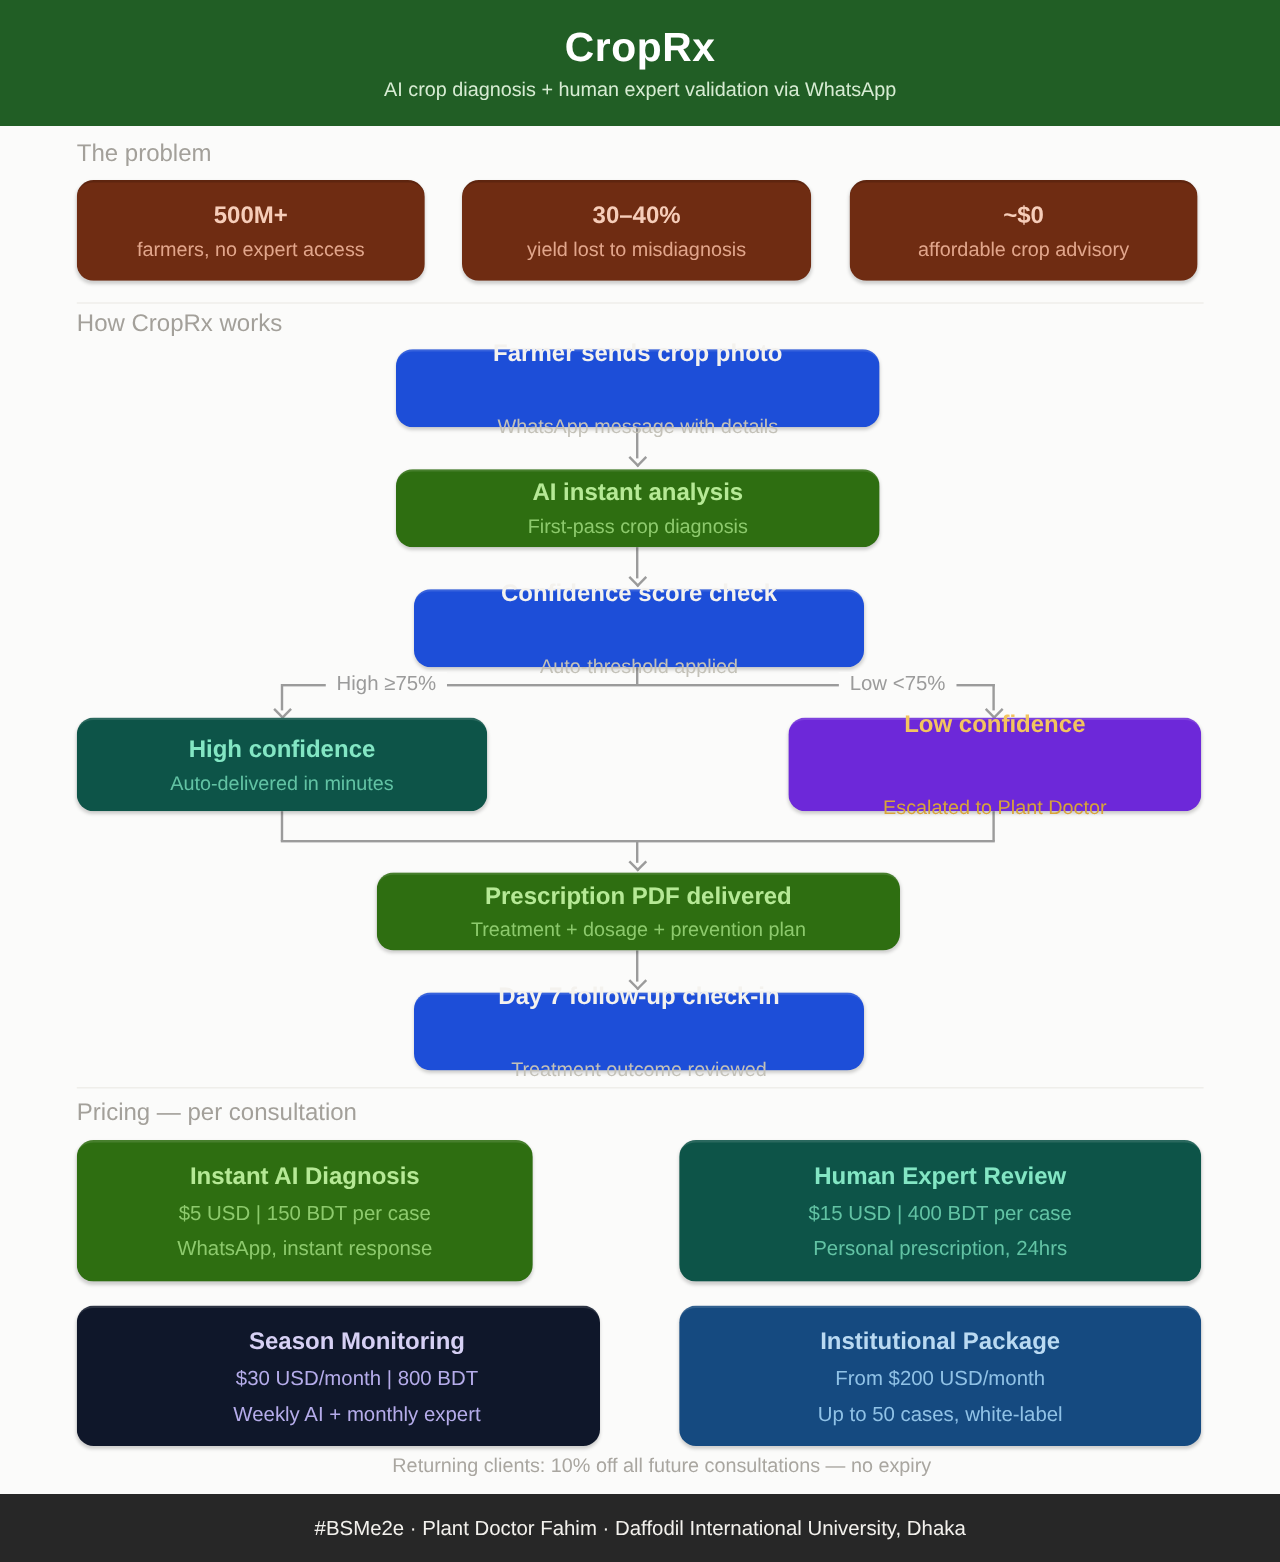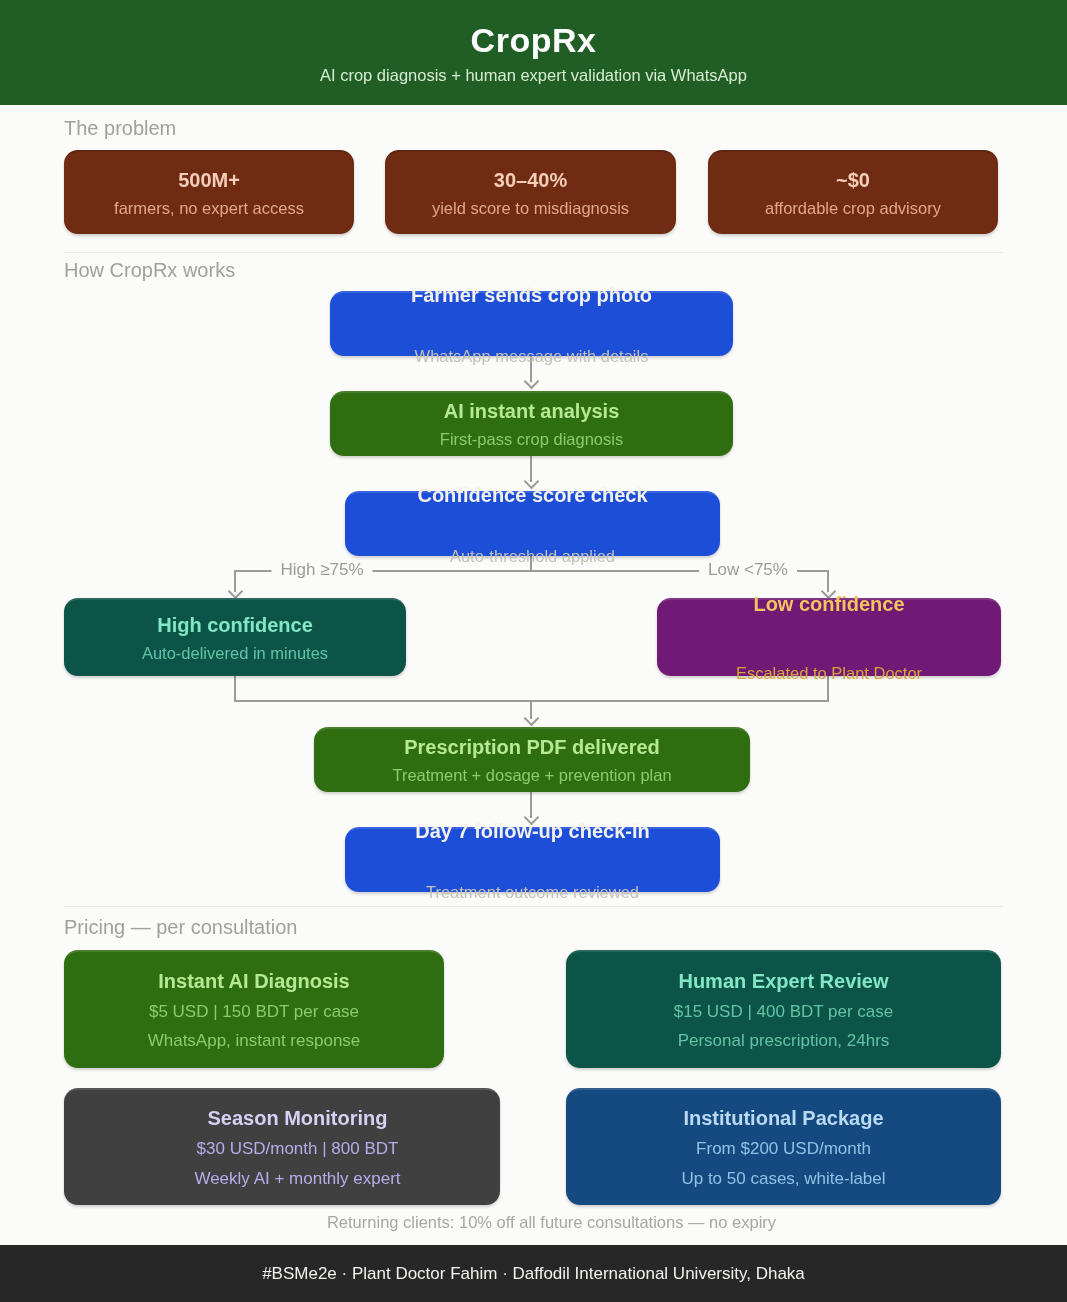--- a/index.html
+++ b/index.html
@@ -34,24 +34,24 @@
   .red .s{color:#e2a68c;}
   .dark{background:#1d4ed8;gap:33px;}
   .dark .t{color:#f4f2ee;}
   .dark .s{color:#c3c1b8;}
   .green{background:#2e6e11;}
   .green .t{color:#b6e996;}
   .green .s{color:#8dca6d;}
   .teal{background:#0d5448;}
   .teal .t{color:#83e6c4;}
   .teal .s{color:#62c3a4;}
-  .brown{background:#701a75;}
+  .brown{background:#6d28d9;}
   .brown .t{color:#f3c45f;}
   .brown .s{color:#d8a439;margin-top:48px;}
-  .indigo{background:#404040;padding-left:31px;}
+  .indigo{background:#0f172a;padding-left:31px;}
   .indigo .t{color:#d6d0f4;}
   .indigo .s{color:#b5acea;}
   .blue{background:#154a80;}
   .blue .t{color:#badaf2;}
   .blue .s{color:#90c2e6;}
   
   .pcard .s{margin-top:9px;font-size:17px;}
   
   .vline{position:absolute;width:2px;background:#9b9b9b;z-index:1;}
   .hline{position:absolute;height:1.5px;background:#9b9b9b;z-index:1;}
@@ -83,21 +83,21 @@
   </div>
 
   <div class="section-label" style="left:64px;top:117px;">The problem</div>
 
   <div class="box red" style="left:64px;top:150px;width:290px;height:84px;">
     <div class="t">500M+</div>
     <div class="s">farmers, no expert access</div>
   </div>
   <div class="box red" style="left:385px;top:150px;width:291px;height:84px;">
     <div class="t">30–40%</div>
-    <div class="s">yield score to misdiagnosis</div>
+    <div class="s">yield lost to misdiagnosis</div>
   </div>
   <div class="box red" style="left:708px;top:150px;width:290px;height:84px;">
     <div class="t">~$0</div>
     <div class="s">affordable crop advisory</div>
   </div>
 
   <div class="divider" style="top:252px;"></div>
   <div class="section-label" style="left:64px;top:259px;">How CropRx works</div>
 
   <div class="box dark" style="left:330px;top:291px;width:403px;height:65px;">

